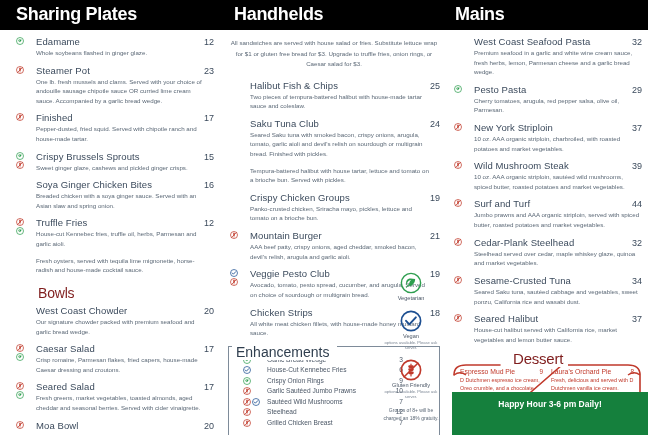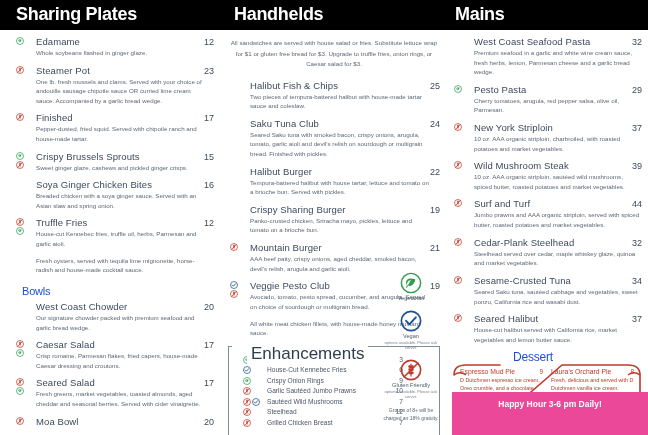--- a/index.html
+++ b/index.html
@@ -40,24 +40,24 @@
   .col {
     position: absolute;
     top: 36px;
   }
   .col-1 { left: 14px;  width: 200px; }
   .col-2 { left: 228px; width: 212px; }
   .col-3 { left: 452px; width: 190px; }
 
   
   .section-label {
-    font-size: 11px;
+    font-size: 14px;
     font-weight: normal;
-    color: #1d4ed8;
-    margin: 10px 0 4px 8px;
+    color: #7f1d1d;
+    margin: 10px 0 4px 24px;
     letter-spacing: -0.2px;
   }
 
   
   .item {
     position: relative;
     padding-left: 22px;
     margin-bottom: 7px;
   }
   .item-head {
@@ -107,22 +107,22 @@
   }
 
   
   .enh-wrap {
     position: relative;
     margin-top: 8px;
     width: 212px;
   }
   .enh-title {
     position: absolute;
-    left: 19px; top: -2px;
-    font-size: 17px;
+    left: 4px; top: -2px;
+    font-size: 14px;
     color: #2f3e4e;
     background: #ffffff;
     padding: 0 4px;
     z-index: 2;
   }
   .enh-box {
     border: 1px solid #7e8b99;
     border-top: none;
     margin-top: 8px;
     padding: 10px 8px 8px 8px;
@@ -198,22 +198,22 @@
   
   .dessert-wrap {
     position: relative;
     margin-top: 10px;
     width: 190px;
     height: 122px;
   }
   .dessert-title {
     position: absolute;
     left: 56px; top: -4px;
-    font-size: 12px;
-    color: #1d4ed8;
+    font-size: 15px;
+    color: #7f1d1d;
     background: #ffffff;
     padding: 0 5px;
     z-index: 3;
     letter-spacing: -0.2px;
   }
   .dessert-frame {
     position: absolute;
     left: 0; top: 7px;
     width: 190px; height: 112px;
   }
@@ -249,21 +249,21 @@
     margin-top: 1px;
   }
 
   
   .happy-banner {
     position: absolute;
     left: 452px;
     top: 392px;
     width: 196px;
     height: 43px;
-    background: #ec4899;
+    background: #15803d;
     color: #ffffff;
     display: flex;
     align-items: flex-start;
     justify-content: center;
     padding-top: 7px;
     box-sizing: border-box;
     font-size: 8.5px;
     font-weight: bold;
   }
 </style>
@@ -451,29 +451,25 @@
         <div class="item-desc">Two pieces of tempura-battered halibut with house-made tartar sauce and coleslaw.</div>
       </div>
       <div class="item">
         <div class="item-head">
           <div class="item-name">Saku Tuna Club</div>
           <div class="item-price">24</div>
         </div>
         <div class="item-desc">Seared Saku tuna with smoked bacon, crispy onions, arugula, tomato, garlic aioli and devil's relish on sourdough or multigrain bread. Finished with pickles.</div>
       </div>
       <div class="item">
-        <div class="item-head">
-          <div class="item-name">Halibut Burger</div>
-          <div class="item-price">22</div>
-        </div>
         <div class="item-desc">Tempura-battered halibut with house tartar, lettuce and tomato on a brioche bun. Served with pickles.</div>
       </div>
       <div class="item">
         <div class="item-head">
-          <div class="item-name">Crispy Sharing Burger</div>
+          <div class="item-name">Crispy Chicken Groups</div>
           <div class="item-price">19</div>
         </div>
         <div class="item-desc">Panko-crusted chicken, Sriracha mayo, pickles, lettuce and tomato on a brioche bun.</div>
       </div>
       <div class="item">
         <div class="badges">
           <svg class="badge" viewBox="0 0 24 24">
             <circle cx="12" cy="12" r="10.5" fill="none" stroke="#c0392b" stroke-width="2.2"></circle>
             <path d="M12 5.5v13" stroke="#c0392b" stroke-width="1.6" stroke-linecap="round"></path>
             <path d="M12 7.4c-1.7-1-3.2-.5-3.2 1 0 1.3 1.4 2.1 3.2 1.7zM12 7.4c1.7-1 3.2-.5 3.2 1 0 1.3-1.4 2.1-3.2 1.7z" fill="#c0392b"></path>
@@ -501,20 +497,24 @@
             <path d="M4.6 19.4L19.4 4.6" stroke="#c0392b" stroke-width="2.2" stroke-linecap="round"></path>
           </svg>
         </div>
         <div class="item-head">
           <div class="item-name">Veggie Pesto Club</div>
           <div class="item-price">19</div>
         </div>
         <div class="item-desc">Avocado, tomato, pesto spread, cucumber, and arugula. Served on choice of sourdough or multigrain bread.</div>
       </div>
       <div class="item">
+        <div class="item-head">
+          <div class="item-name">Chicken Strips</div>
+          <div class="item-price">18</div>
+        </div>
         <div class="item-desc">All white meat chicken fillets, with house-made honey mustard sauce.</div>
       </div>
     </div>
 
   <div class="enh-wrap">
     <div class="enh-title">Enhancements</div>
     <div class="enh-box">
       <div id="enh-list">
           <div class="enh-row">
             <div class="enh-badges">

